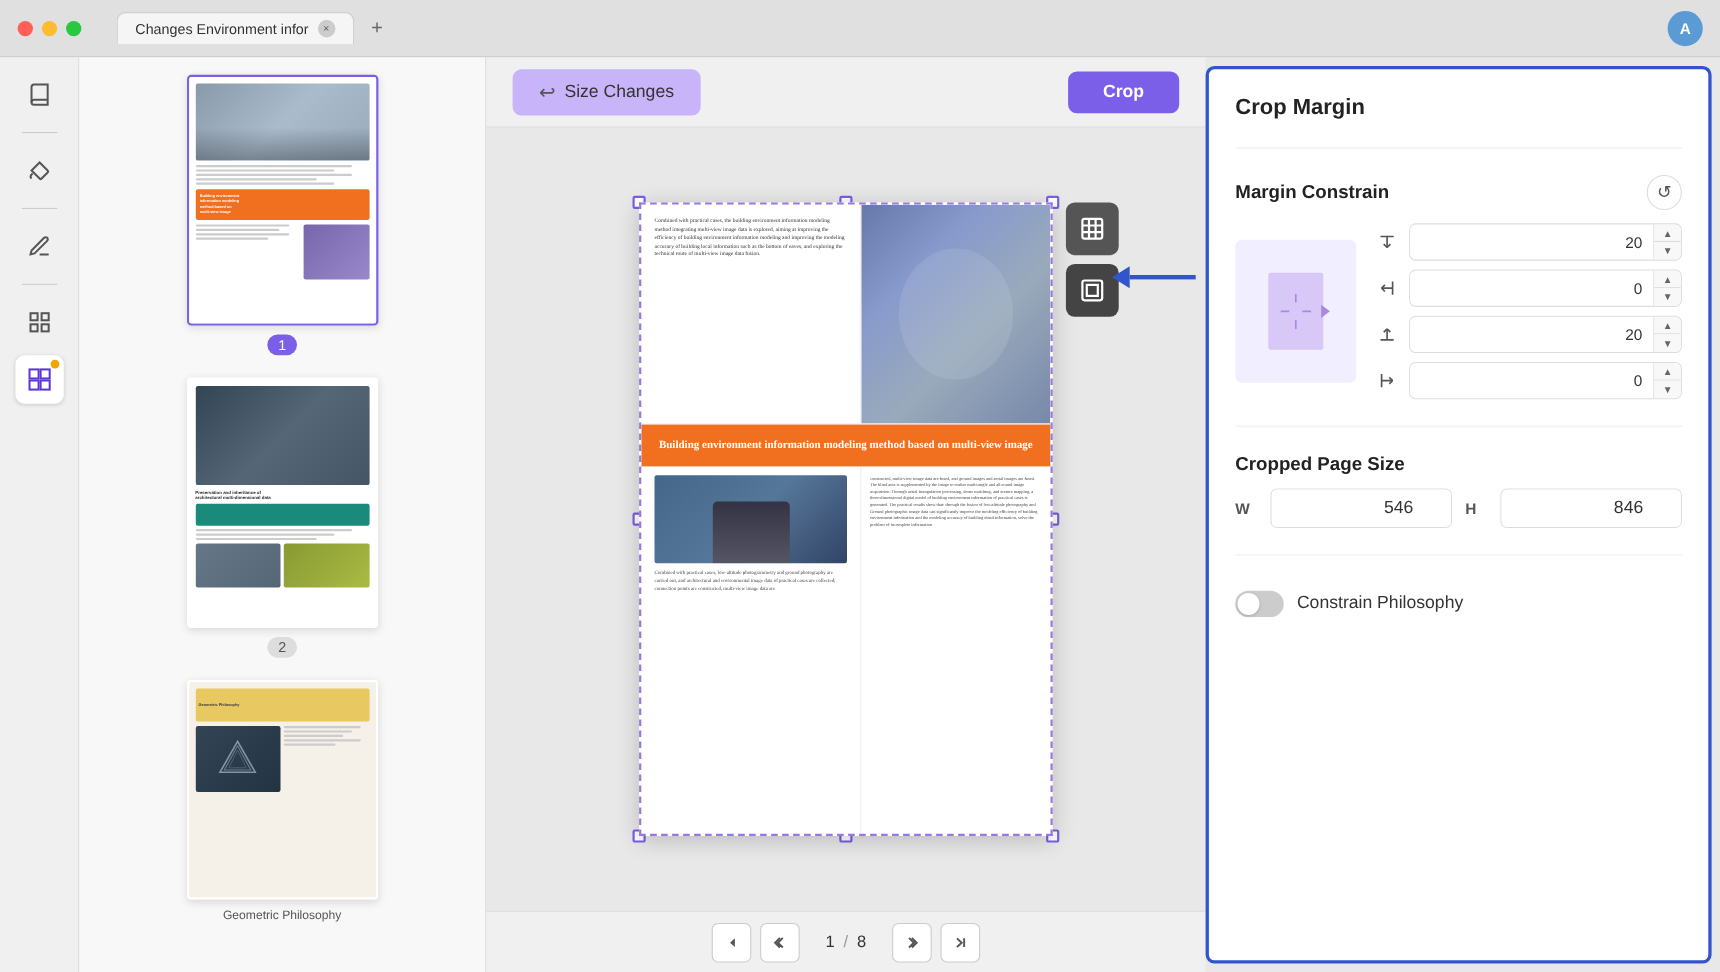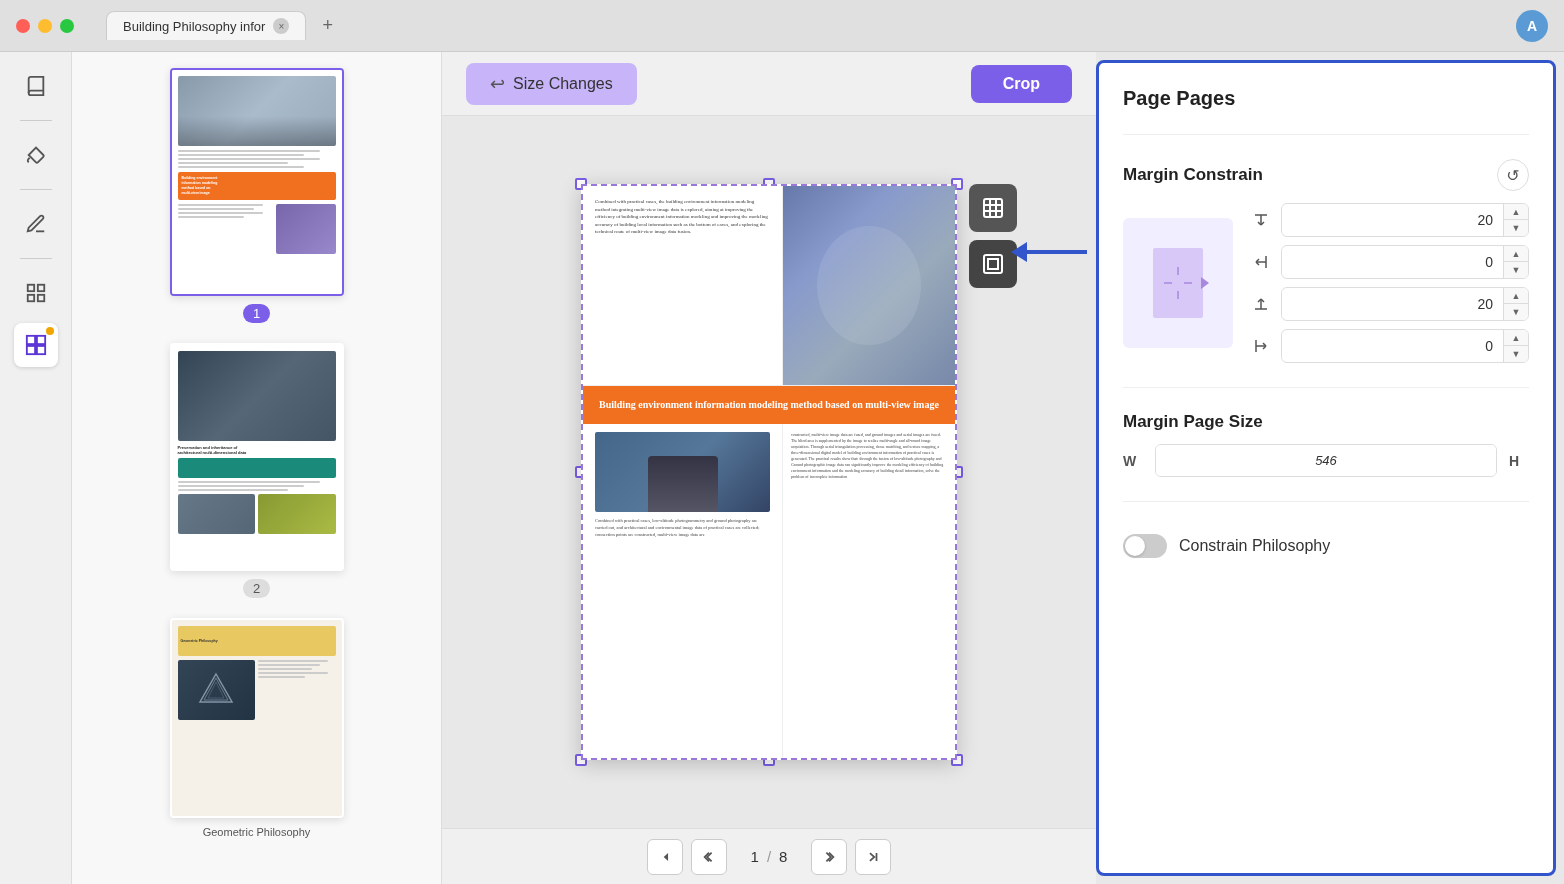--- a/index.html
+++ b/index.html
@@ -787,24 +787,23 @@
       border-radius: 6px;
       overflow: hidden;
       background: white;
       flex: 1;
     }
     .size-input {
       flex: 1;
       border: none;
       outline: none;
       padding: 8px 12px;
-      font-size: 13px;
+      font-size: 16px;
       color: #333;
       text-align: center;
-      font-style: italic;
     }
 
     
     .constrain-row {
       display: flex;
       align-items: center;
       gap: 12px;
       padding-top: 8px;
     }
     .toggle {
@@ -841,21 +840,21 @@
 <body>
 
 <div class="titlebar">
   <div class="traffic-lights">
     <div class="traffic-light tl-red"></div>
     <div class="traffic-light tl-yellow"></div>
     <div class="traffic-light tl-green"></div>
   </div>
   <div class="tab-area">
     <div class="tab">
-      <span>Building Philosophy infor</span>
+      <span>Changes Environment infor</span>
       <div class="tab-close">×</div>
     </div>
     <div class="tab-new">+</div>
   </div>
   <div class="avatar">A</div>
 </div>
 
 <div class="main-layout">
 
   <div class="icon-sidebar">
@@ -1073,21 +1072,21 @@
         <svg width="14" height="14" viewBox="0 0 16 16" fill="none" stroke="currentColor" stroke-width="2">
           <path d="M4.5 3.5l5 4.5-5 4.5M12 3.5v9"></path>
         </svg>
       </button>
     </div>
 
   </div>
 
   <div class="right-panel">
 
-    <div class="panel-title">Page Pages</div>
+    <div class="panel-title">Crop Margin</div>
 
     <div class="separator"></div>
 
     <div>
       <div class="panel-section-title">
         <span>Margin Constrain</span>
         <button class="reset-btn">↺</button>
       </div>
       <div class="margin-controls" style="margin-top:12px">
         <div class="margin-diagram">
@@ -1174,29 +1173,33 @@
             </div>
           </div>
         </div>
       </div>
     </div>
 
     <div class="separator"></div>
 
     <div class="size-section">
       <div class="panel-section-title">
-        <span>Margin Page Size</span>
+        <span>Cropped Page Size</span>
       </div>
       <div class="size-row">
         <span class="size-label">W</span>
         <div class="size-input-wrap">
           <input class="size-input" type="text" value="546" style="">
 
         </div>
         <span class="size-label">H</span>
+        <div class="size-input-wrap">
+          <input class="size-input" type="text" value="846" style="">
+
+        </div>
       </div>
     </div>
 
     <div class="separator"></div>
 
     <div class="constrain-row">
       <div class="toggle">
         <div class="toggle-thumb"></div>
       </div>
       <span class="constrain-label">Constrain Philosophy</span>

